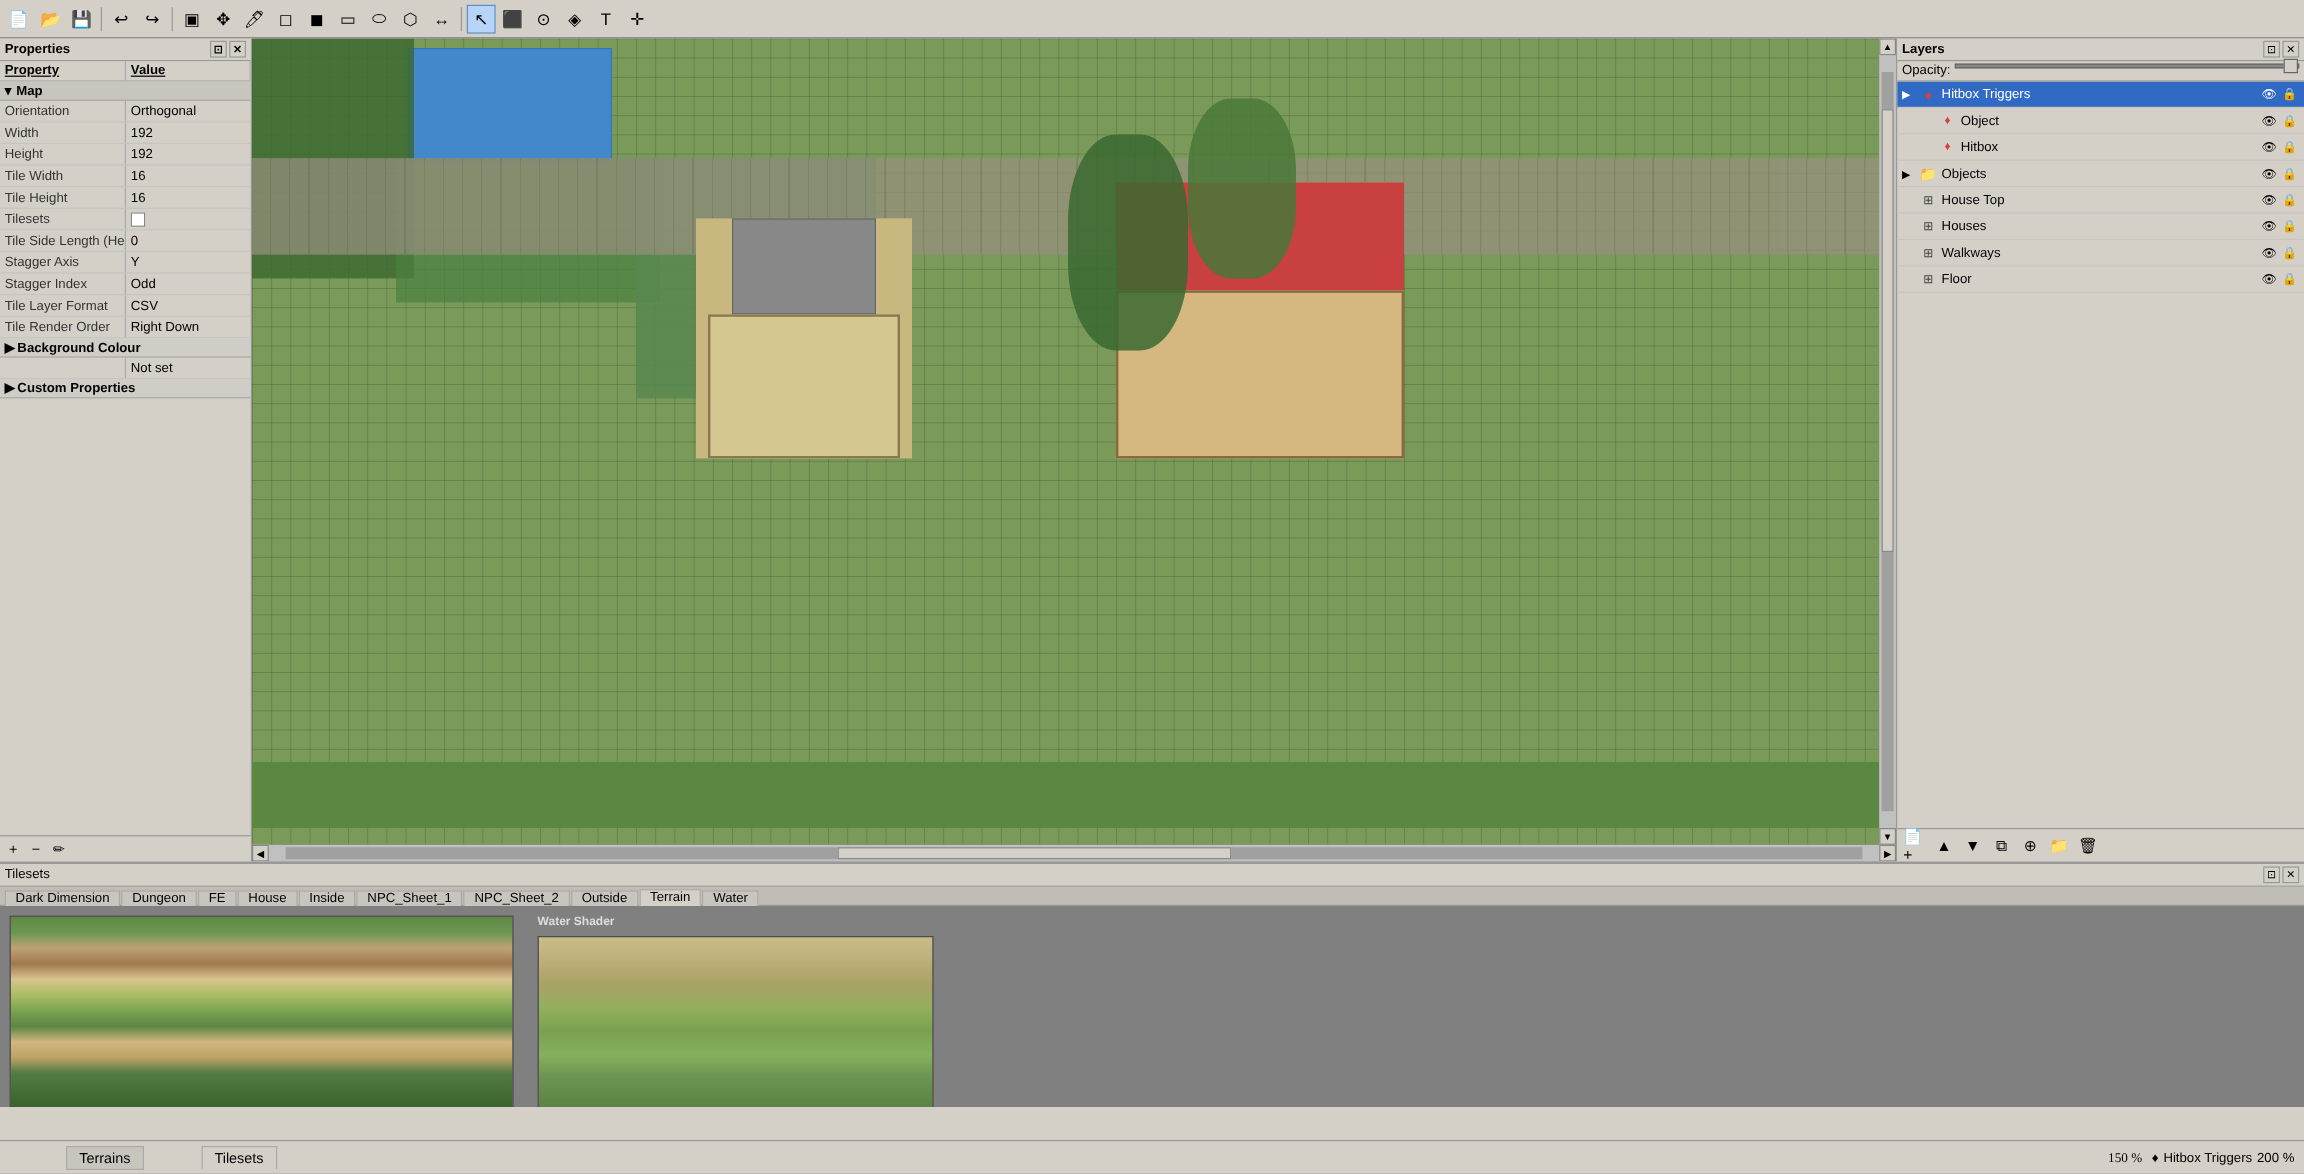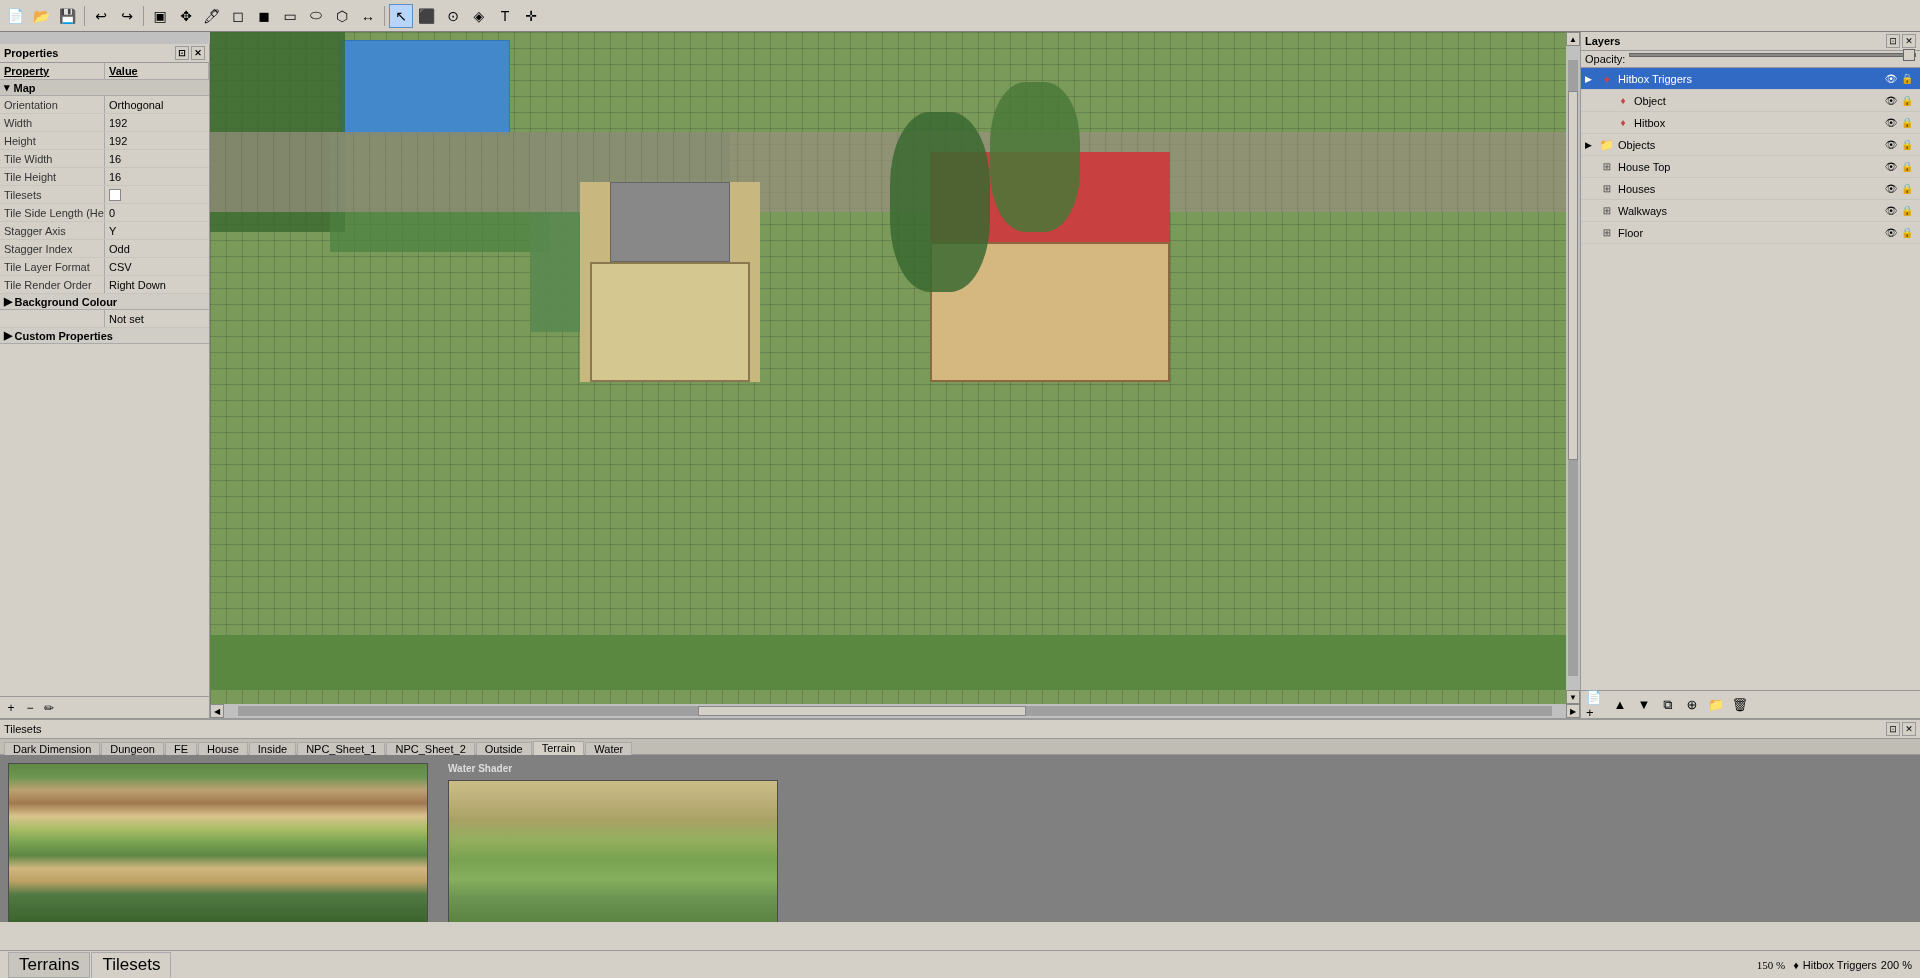--- a/index.html
+++ b/index.html
@@ -40,21 +40,20 @@
 
     
     #properties-panel {
       width: 210px;
       min-width: 210px;
       background: #d4d0c8;
       border-right: 1px solid #999;
       display: flex;
       flex-direction: column;
       overflow: hidden;
-      margin-top: 12px;
     }
 
     .panel-titlebar {
       background: #d4d0c8;
       border-bottom: 1px solid #999;
       padding: 2px 4px;
       display: flex;
       align-items: center;
       justify-content: space-between;
       font-size: 11px;
@@ -349,21 +348,22 @@
 
     .footer-tabs {
       display: flex;
       gap: 1px;
     }
     .footer-tab {
       padding: 2px 10px;
       background: #c8c5be;
       border: 1px solid #aaa;
       cursor: pointer;
-      font-size: 17px;
+      font-size: 12px;
+      margin-left: 47px;
     }
     .footer-tab.active { background: #d4d0c8; border-bottom-color: #d4d0c8; }
 
     .footer-right {
       display: flex;
       align-items: center;
       gap: 8px;
     }
     .zoom-label { font-size: 11px; font-family: Liberation Serif, serif; }
     .active-layer-info {

